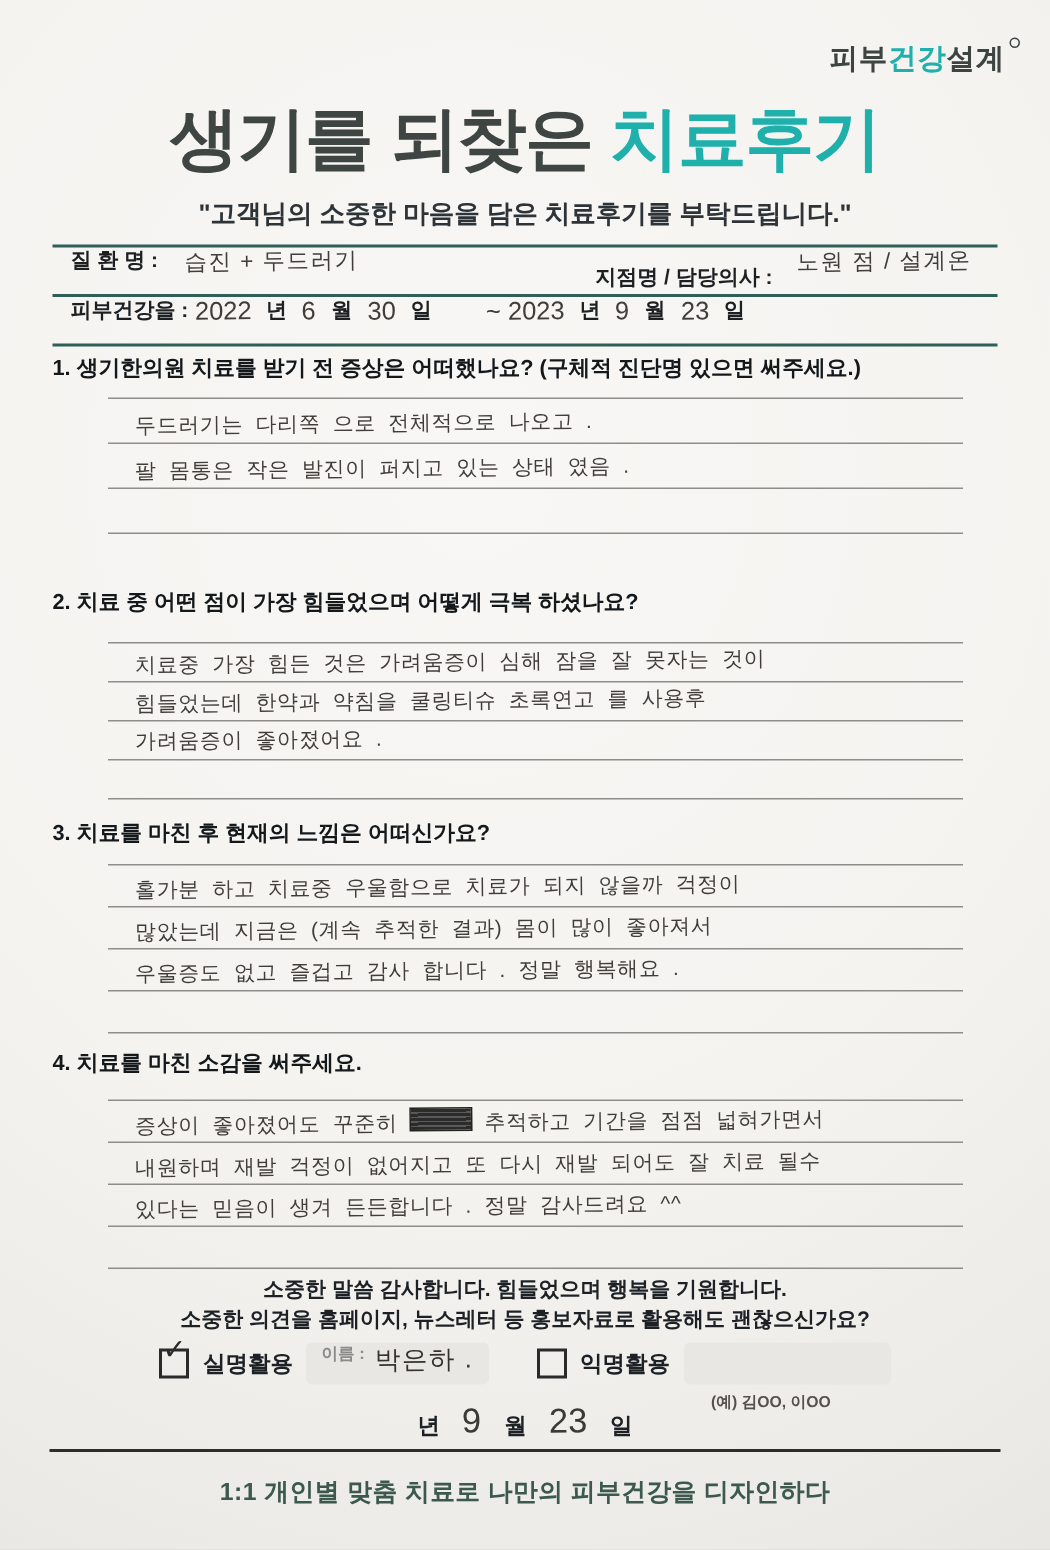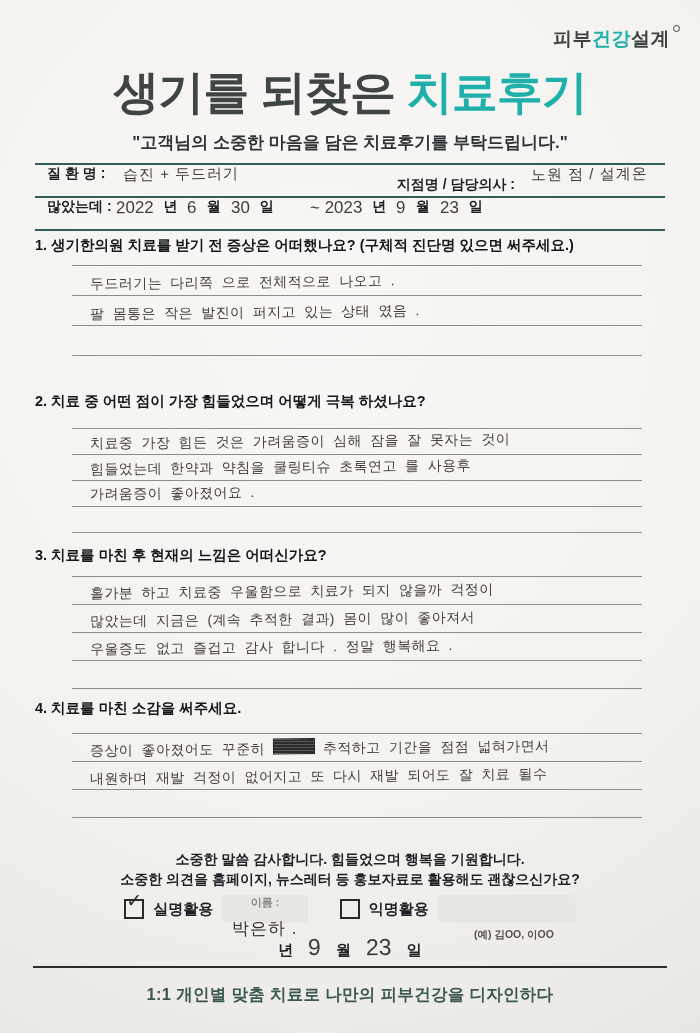--- a/index.html
+++ b/index.html
@@ -35,21 +35,21 @@
   .ans-row .hw{font-size:14px;padding:0 0 3px 18px;letter-spacing:.4px;word-spacing:4px;white-space:nowrap;}
   .r29 .ans-row{height:29px;} .r25 .ans-row{height:25px;} .r27 .ans-row{height:27px;}
   .scribble{display:inline-block;width:40px;height:14px;margin:0 8px -1px 8px;border:1.5px solid #222;
     background:repeating-linear-gradient(0deg,#2b2b2b 0 2px,#5a5a58 2px 3px);}
   
   .thanks{position:absolute;left:0;right:0;text-align:center;font-size:14px;font-weight:700;color:#1d2125;}
   .consent{position:absolute;top:895px;left:0;right:0;display:flex;justify-content:center;align-items:center;gap:9px;}
   .cb{width:16px;height:16px;border:2.2px solid #2a2a2a;position:relative;background:transparent;}
   .cb .mark{position:absolute;top:-12px;left:0px;font-size:19px;font-weight:700;color:#2a2a2a;font-style:italic;}
   .cb-lbl{font-size:15px;font-weight:800;color:#1d2125;}
-  .grayfield{background:#e8e7e3;border-radius:4px;height:28px;display:flex;align-items:center;padding:0 10px;gap:7px;flex-direction:column;}
+  .grayfield{background:#e8e7e3;border-radius:4px;height:28px;display:flex;align-items:flex-start;padding:0 10px;gap:7px;}
   .grayfield .flabel{font-size:11px;font-weight:700;color:#8a8a88;}
   .grayfield .fval{font-size:17px;color:#35322e;letter-spacing:1px;}
   .emptyfield{width:118px;}
   .example{position:absolute;top:928px;left:474px;font-size:10.5px;font-weight:600;color:#55524e;}
   .date-row{position:absolute;top:934px;left:0;right:0;display:flex;justify-content:center;align-items:baseline;gap:15px;}
   .date-row .p{font-size:15px;font-weight:700;color:#1d2125;}
   .date-row .n{font-size:23px;color:#3c3a36;}
   .bottom-rule{position:absolute;top:966px;left:33px;right:33px;border-top:2.5px solid #2e2d2b;}
   .tagline{position:absolute;top:984px;left:0;right:0;text-align:center;font-size:16.5px;font-weight:700;color:#3c594f;letter-spacing:.3px;}
 </style>
@@ -68,21 +68,21 @@
   <div class="subtitle">"고객님의 소중한 마음을 담은 치료후기를 부탁드립니다."</div>
 
   <div class="info">
     <div class="info-row">
       <span class="lbl">질 환 명 :</span>
       <span class="hw hw-block disease-val">습진 + 두드러기</span>
       <span class="lbl clinic-lbl">지점명 / 담당의사 :</span>
       <span class="hw hw-block clinic-val">노원 점 / 설계온</span>
     </div>
     <div class="info-row">
-      <span class="lbl">많았는데 :</span>
+      <span class="lbl">피부건강을 :</span>
       <span class="seg-hw hw hw-block">2022</span>
       <span class="seg-p">년</span>
       <span class="seg-hw hw hw-block">6</span>
       <span class="seg-p">월</span>
       <span class="seg-hw hw hw-block">30</span>
       <span class="seg-p">일</span>
       <span class="period-gap"></span>
       <span class="seg-hw hw hw-block">~ 2023</span>
       <span class="seg-p">년</span>
       <span class="seg-hw hw hw-block">9</span>
@@ -139,20 +139,23 @@
 
   <div class="q-head" style="top:699px;">4. 치료를 마친 소감을 써주세요.</div>
   <div class="ans r27" style="top:733px;">
     <div class="ans-row">
       <span class="hw hw-block"><span>증상이 좋아졌어도 꾸준히</span><span class="scribble"></span><span>추적하고 기간을 점점 넓혀가면서</span></span>
     </div>
     <div class="ans-row">
         <span class="hw hw-block">내원하며 재발 걱정이 없어지고 또 다시 재발 되어도 잘 치료 될수</span>
       </div>
     <div class="ans-row">
+        <span class="hw hw-block">있다는 믿음이 생겨 든든합니다 . 정말 감사드려요 ^^</span>
+      </div>
+    <div class="ans-row">
         <span class="hw hw-block"></span>
       </div>
   </div>
 
   <div class="thanks" style="top:851px;">소중한 말씀 감사합니다. 힘들었으며 행복을 기원합니다.</div>
   <div class="thanks" style="top:871px;">소중한 의견을 홈페이지, 뉴스레터 등 홍보자료로 활용해도 괜찮으신가요?</div>
 
   <div class="consent">
     <span class="cb">
         <span class="mark">✓</span>

